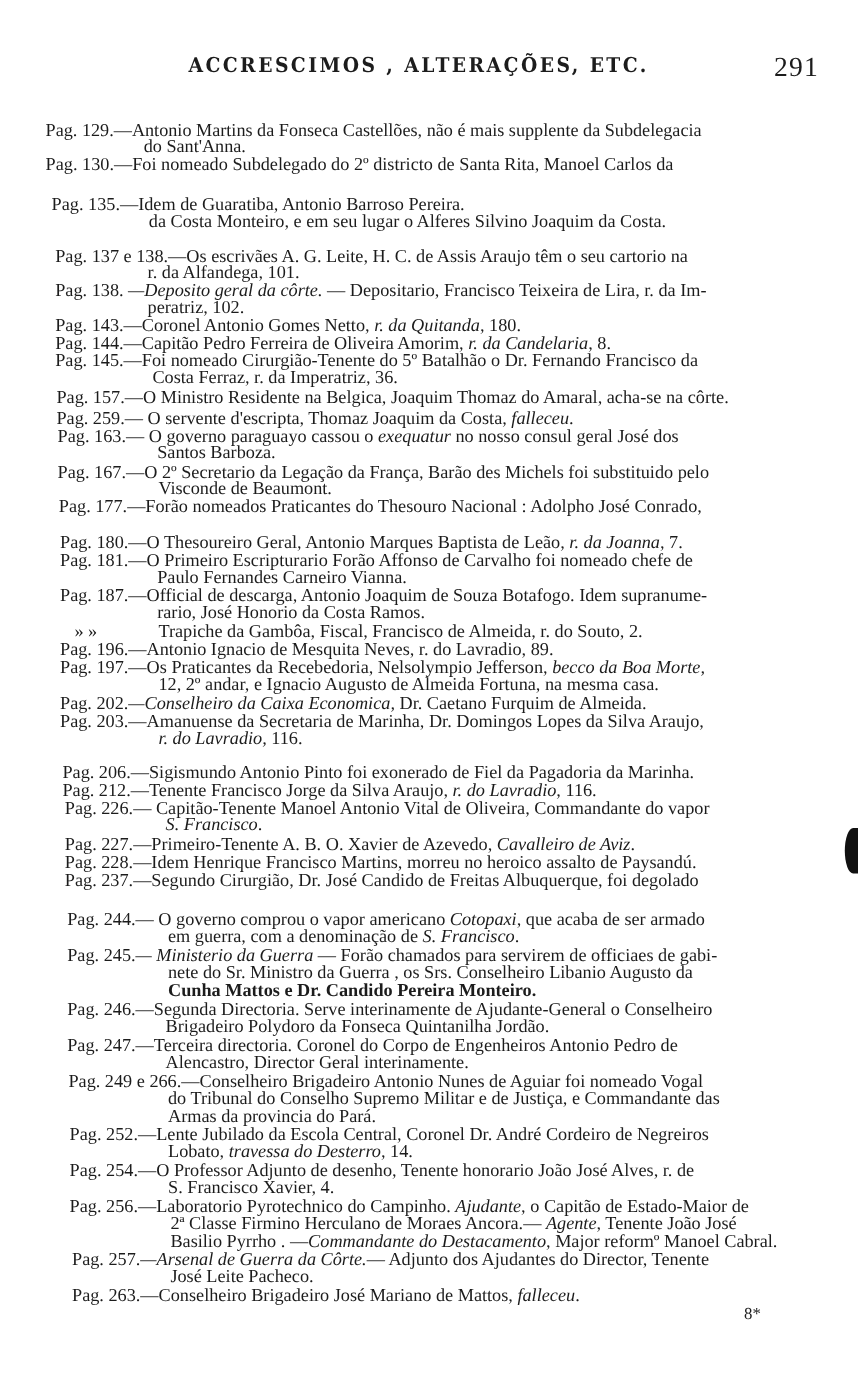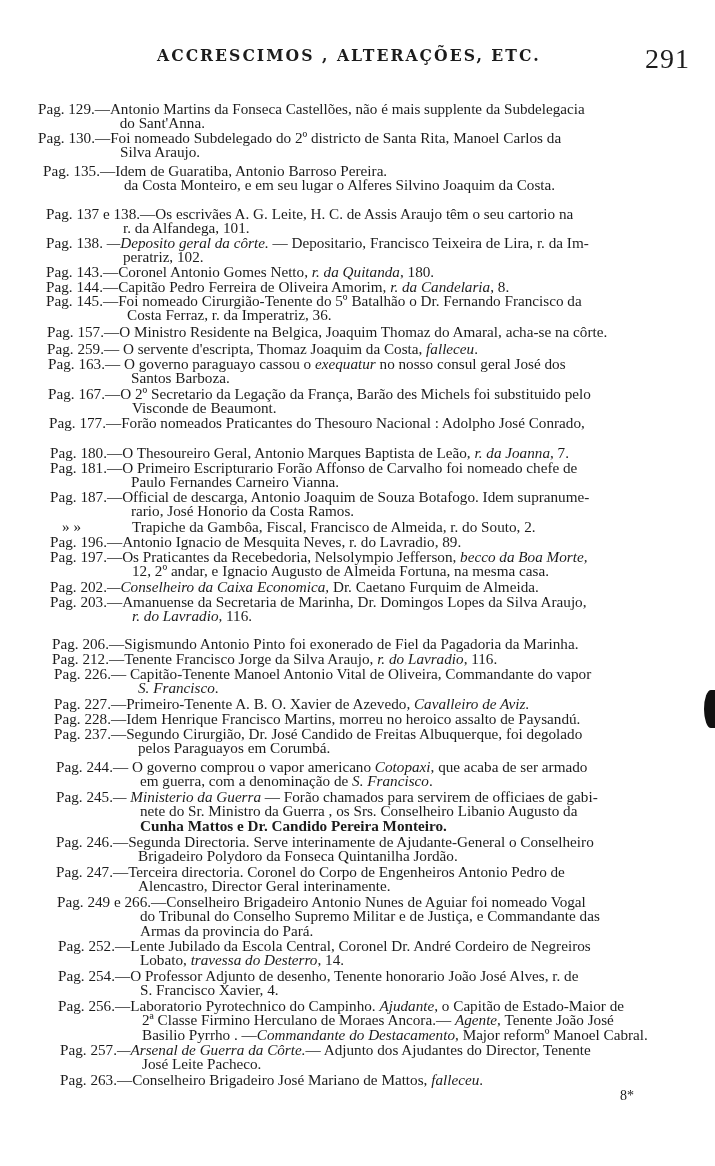--- a/index.html
+++ b/index.html
@@ -8,21 +8,21 @@
     font-family: "Liberation Serif", "DejaVu Serif", serif; color: #1c1c1c;
   }
   .header {
     position: absolute; top: 40px; left: 0; width: 715px; height: 30px;
   }
   .header-title {
     position: absolute; left: 157px; top: 5px; font-weight: bold; font-size: 17px; letter-spacing: 2.2px;
     font-family: "DejaVu Serif", serif; transform: scaleX(0.92); transform-origin: left;
   }
   .page-number {
-    position: absolute; left: 645px; top: 3px; font-size: 28px; letter-spacing: 1px;
+    position: absolute; left: 645px; top: 3px; font-size: 23px; letter-spacing: 1px;
   }
   .entries { position: absolute; top: 72px; left: 0; width: 715px; }
   .entry {
     position: absolute; font-size: 15.2px; line-height: 14.4px; white-space: nowrap;
     transform-origin: left top;
   }
   .entry .line { display: block; height: 14.4px; }
   .ref { }
   .it { font-style: italic; }
   .signature {
@@ -43,21 +43,20 @@
 
 <div class="entries">
 
   <div class="entry" style="left: 38px; top: 30px; width: 650px; transform: scaleX(0.997);">
     <span class="line"><span class="ref">Pag. 129.</span><span>—Antonio Martins da Fonseca Castellões, não é mais supplente da Subdelegacia</span></span>
     <span class="line" style="padding-left:82px;">do Sant'Anna.</span>
   </div>
 
   <div class="entry" style="left:38px;top:59px;">
     <span class="line"><span>Pag. 130.</span><span>—Foi nomeado Subdelegado do 2º districto de Santa Rita, Manoel Carlos da</span></span>
-    <span class="line" style="padding-left:82px;">Silva Araujo.</span>
   </div>
 
   <div class="entry" style="left:43px;top:92px;">
     <span class="line"><span>Pag. 135.</span><span>—Idem de Guaratiba, Antonio Barroso Pereira.</span></span>
   </div>
 
   <div class="entry" style="left:60px;top:106px;">
     <span class="line" style="padding-left:64px;">da Costa Monteiro, e em seu lugar o Alferes Silvino Joaquim da Costa.</span>
   </div>
 
@@ -158,21 +157,20 @@
   <div class="entry" style="left:54px;top:625px;text-align:right;">
     <span class="line"><span>Pag. 227.</span><span>—Primeiro-Tenente A. B. O. Xavier de Azevedo, </span><span class="it">Cavalleiro de Aviz</span><span>.</span></span>
   </div>
 
   <div class="entry" style="left:54px;top:640px;">
     <span class="line"><span>Pag. 228.</span><span>—Idem Henrique Francisco Martins, morreu no heroico assalto de Paysandú.</span></span>
   </div>
 
   <div class="entry" style="left:54px;top:655px;">
     <span class="line"><span>Pag. 237.</span><span>—Segundo Cirurgião, Dr. José Candido de Freitas Albuquerque, foi degolado</span></span>
-    <span class="line" style="padding-left:84px;">pelos Paraguayos em Corumbá.</span>
   </div>
 
   <div class="entry" style="left:56px;top:688px;">
     <span class="line"><span>Pag. 244.</span><span>— O governo comprou o vapor americano </span><span class="it">Cotopaxi</span><span>, que acaba de ser armado</span></span>
     <span class="line" style="padding-left:84px;"><span>em guerra, com a denominação de </span><span class="it">S. Francisco</span><span>.</span></span>
   </div>
 
   <div class="entry" style="left:56px;top:718px;">
     <span class="line"><span>Pag. 245.</span><span class="it">— Ministerio da Guerra</span><span> — Forão chamados para servirem de officiaes de gabi-</span></span>
     <span class="line" style="padding-left:84px;">nete do Sr. Ministro da Guerra , os Srs. Conselheiro Libanio Augusto da</span>

